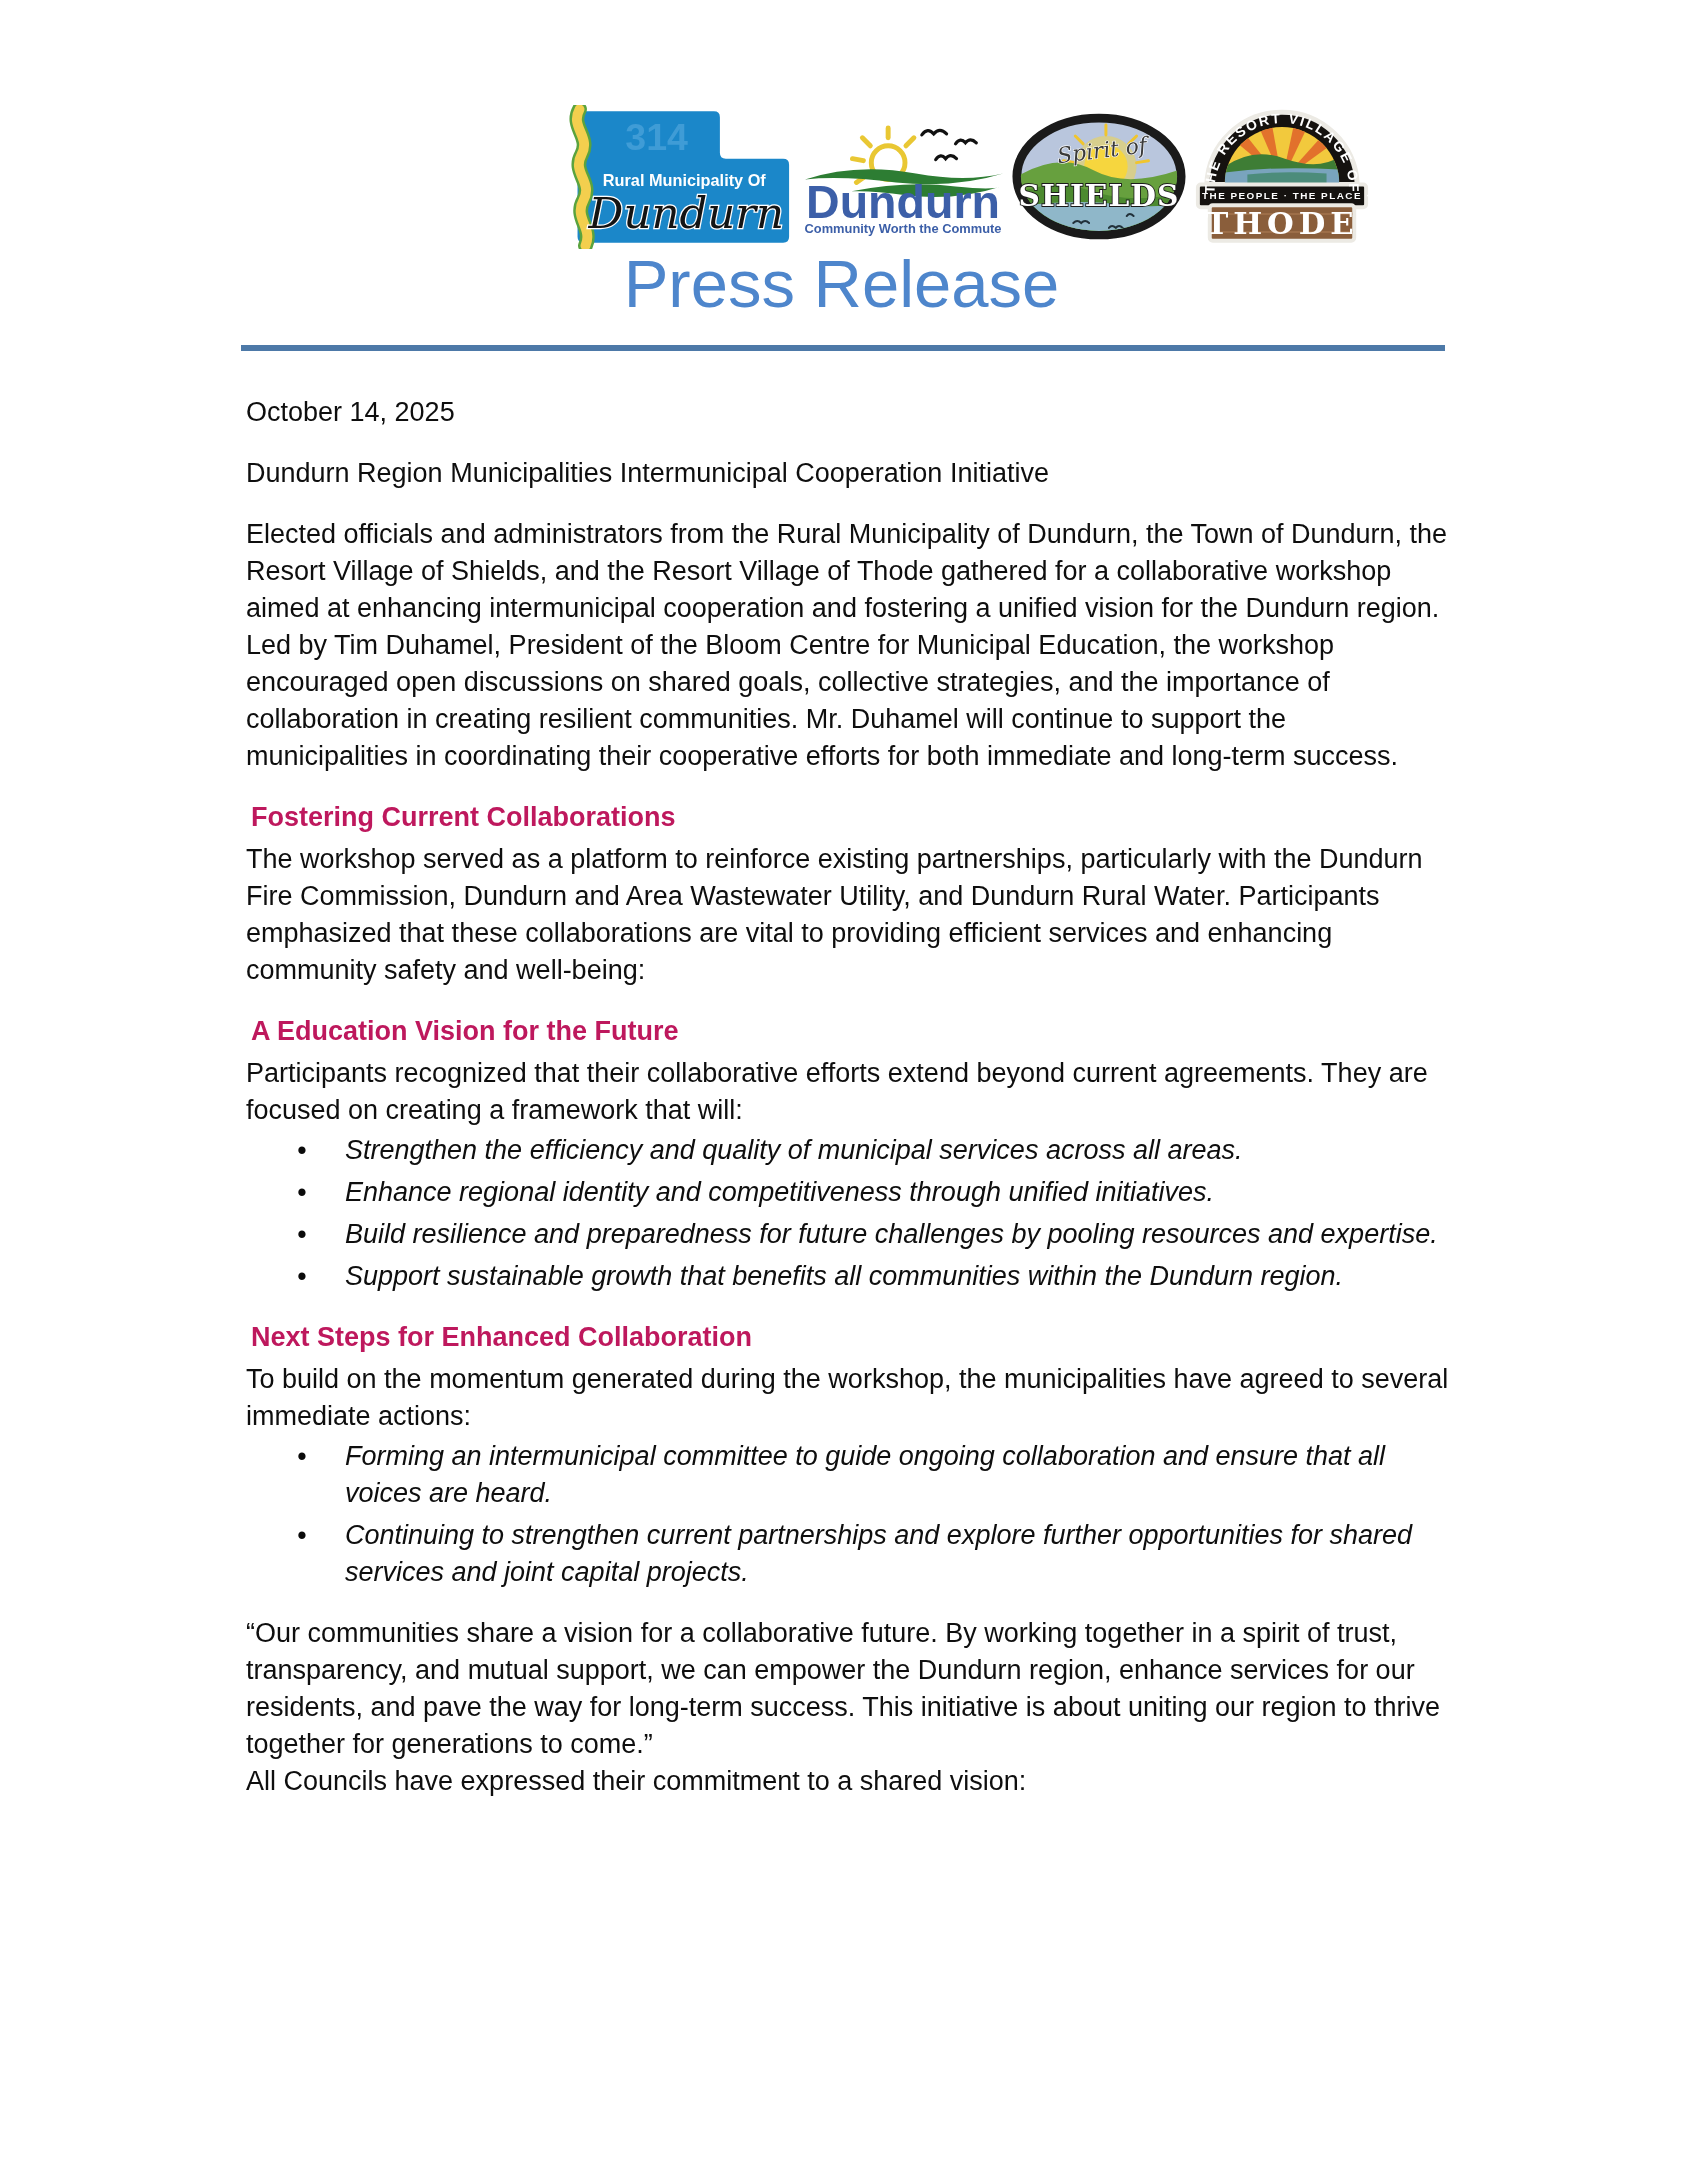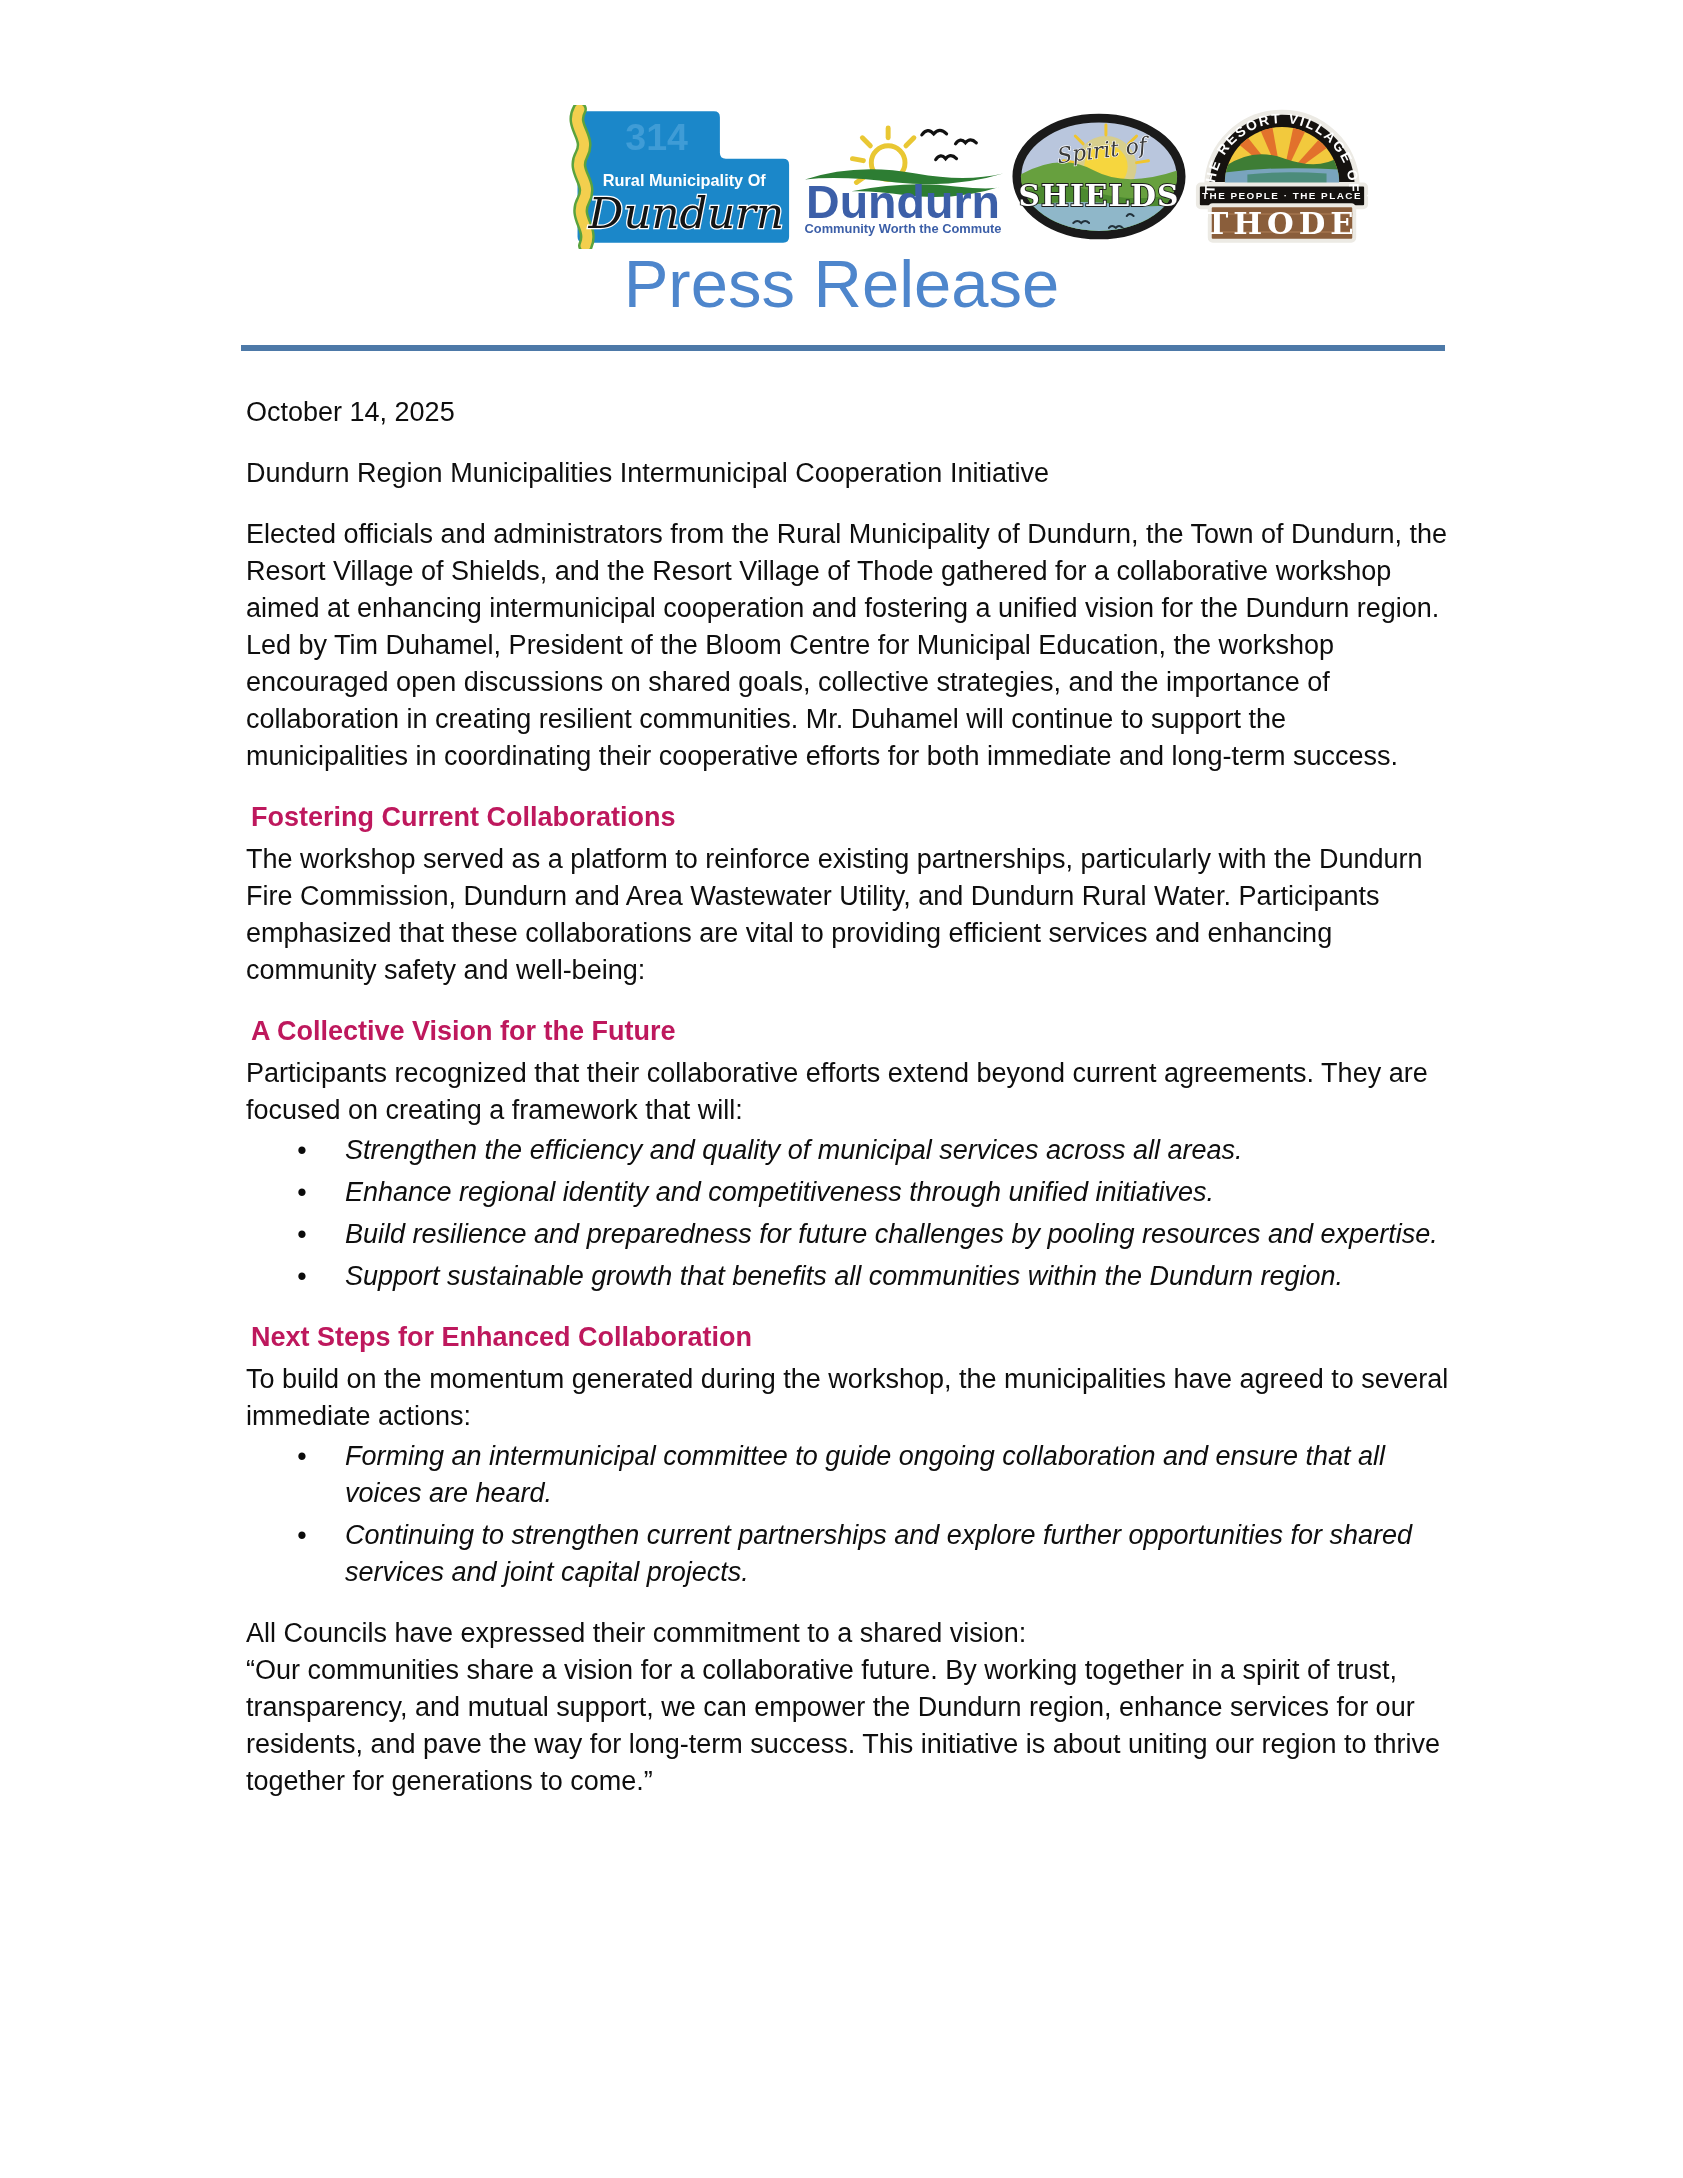--- a/index.html
+++ b/index.html
@@ -165,34 +165,34 @@
     <p>October 14, 2025</p>
 
     <p>Dundurn Region Municipalities Intermunicipal Cooperation Initiative</p>
 
     <p class="tight">Elected officials and administrators from the Rural Municipality of Dundurn, the Town of Dundurn, the Resort Village of Shields, and the Resort Village of Thode gathered for a collaborative workshop aimed at enhancing intermunicipal cooperation and fostering a unified vision for the Dundurn region.</p>
     <p>Led by Tim Duhamel, President of the Bloom Centre for Municipal Education, the workshop encouraged open discussions on shared goals, collective strategies, and the importance of collaboration in creating resilient communities. Mr. Duhamel will continue to support the municipalities in coordinating their cooperative efforts for both immediate and long-term success.</p>
 
     <h2>Fostering Current Collaborations</h2>
     <p>The workshop served as a platform to reinforce existing partnerships, particularly with the Dundurn Fire Commission, Dundurn and Area Wastewater Utility, and Dundurn Rural Water. Participants emphasized that these collaborations are vital to providing efficient services and enhancing community safety and well-being:</p>
 
-    <h2>A Collective Vision for the Future</h2>
+    <h2>A Education Vision for the Future</h2>
     <p class="lead">Participants recognized that their collaborative efforts extend beyond current agreements. They are focused on creating a framework that will:</p>
     <ul>
       <li>Strengthen the efficiency and quality of municipal services across all areas.</li>
       <li>Enhance regional identity and competitiveness through unified initiatives.</li>
       <li>Build resilience and preparedness for future challenges by pooling resources and expertise.</li>
       <li>Support sustainable growth that benefits all communities within the Dundurn region.</li>
     </ul>
 
     <h2>Next Steps for Enhanced Collaboration</h2>
     <p class="lead">To build on the momentum generated during the workshop, the municipalities have agreed to several immediate actions:</p>
     <ul>
       <li>Forming an intermunicipal committee to guide ongoing collaboration and ensure that all voices are heard.</li>
       <li>Continuing to strengthen current partnerships and explore further opportunities for shared services and joint capital projects.</li>
     </ul>
 
+    <p class="tight">“Our communities share a vision for a collaborative future. By working together in a spirit of trust, transparency, and mutual support, we can empower the Dundurn region, enhance services for our residents, and pave the way for long-term success. This initiative is about uniting our region to thrive together for generations to come.”</p>
     <p class="tight">All Councils have expressed their commitment to a shared vision:</p>
-    <p class="tight">“Our communities share a vision for a collaborative future. By working together in a spirit of trust, transparency, and mutual support, we can empower the Dundurn region, enhance services for our residents, and pave the way for long-term success. This initiative is about uniting our region to thrive together for generations to come.”</p>
 
   </div>
 </div>
 
 
 </body></html>

